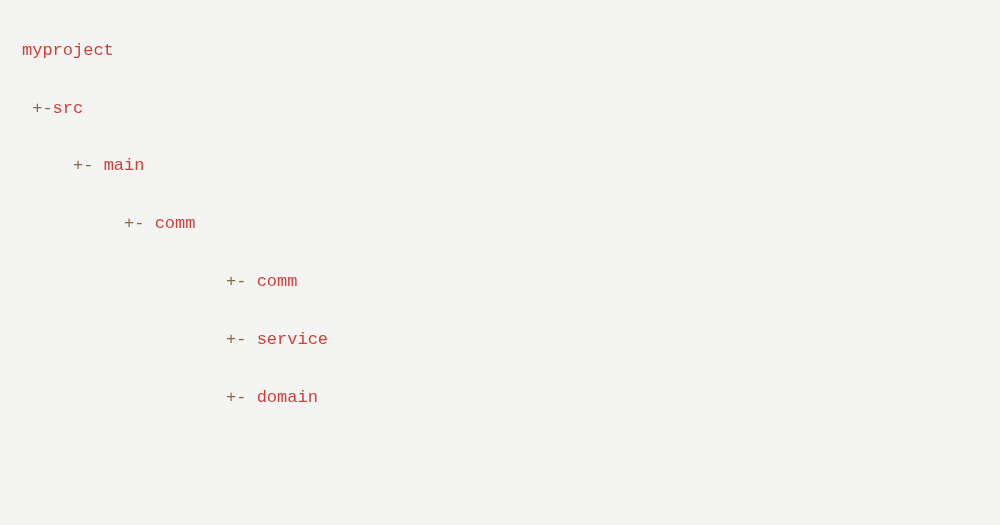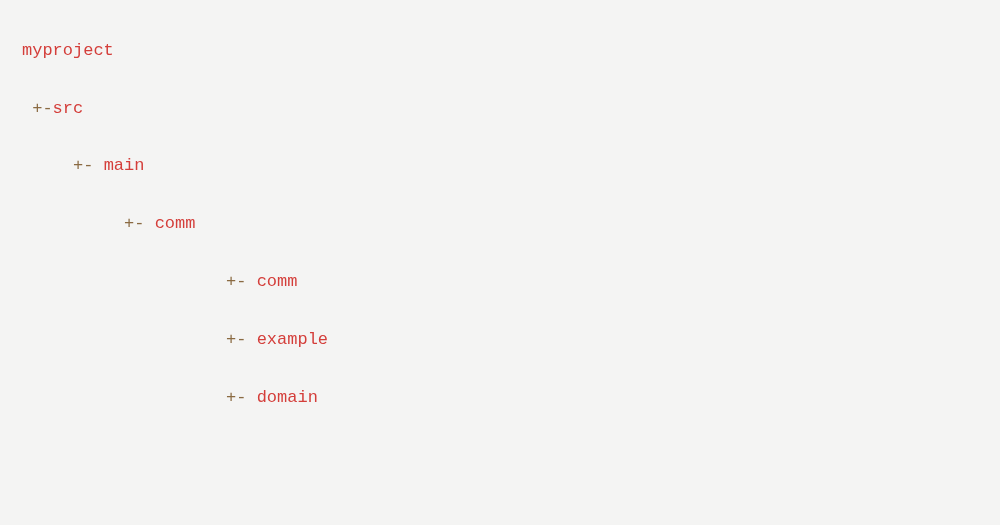--- a/index.html
+++ b/index.html
@@ -23,21 +23,21 @@
   </style>
 </head>
 <body>
 
 <div class="container">
 <span class="line"><span class="c-red">myproject</span></span>
 <span class="line"><span class="c-brown"> +-</span><span class="c-red">src</span></span>
 <span class="line"><span class="c-brown">     +- </span><span class="c-red">main</span></span>
 <span class="line"><span class="c-brown">          +- </span><span class="c-red">comm</span></span>
 <span class="line"><span class="c-brown">                    +- </span><span class="c-red">comm</span></span>
-<span class="line"><span class="c-brown">                    +- </span><span class="c-red">example</span></span>
+<span class="line"><span class="c-brown">                    +- </span><span class="c-red">service</span></span>
 <span class="line"><span class="c-brown">                    +- </span><span class="c-red">domain</span></span>
 
 
 
 
 
 
 
 
 </div>

